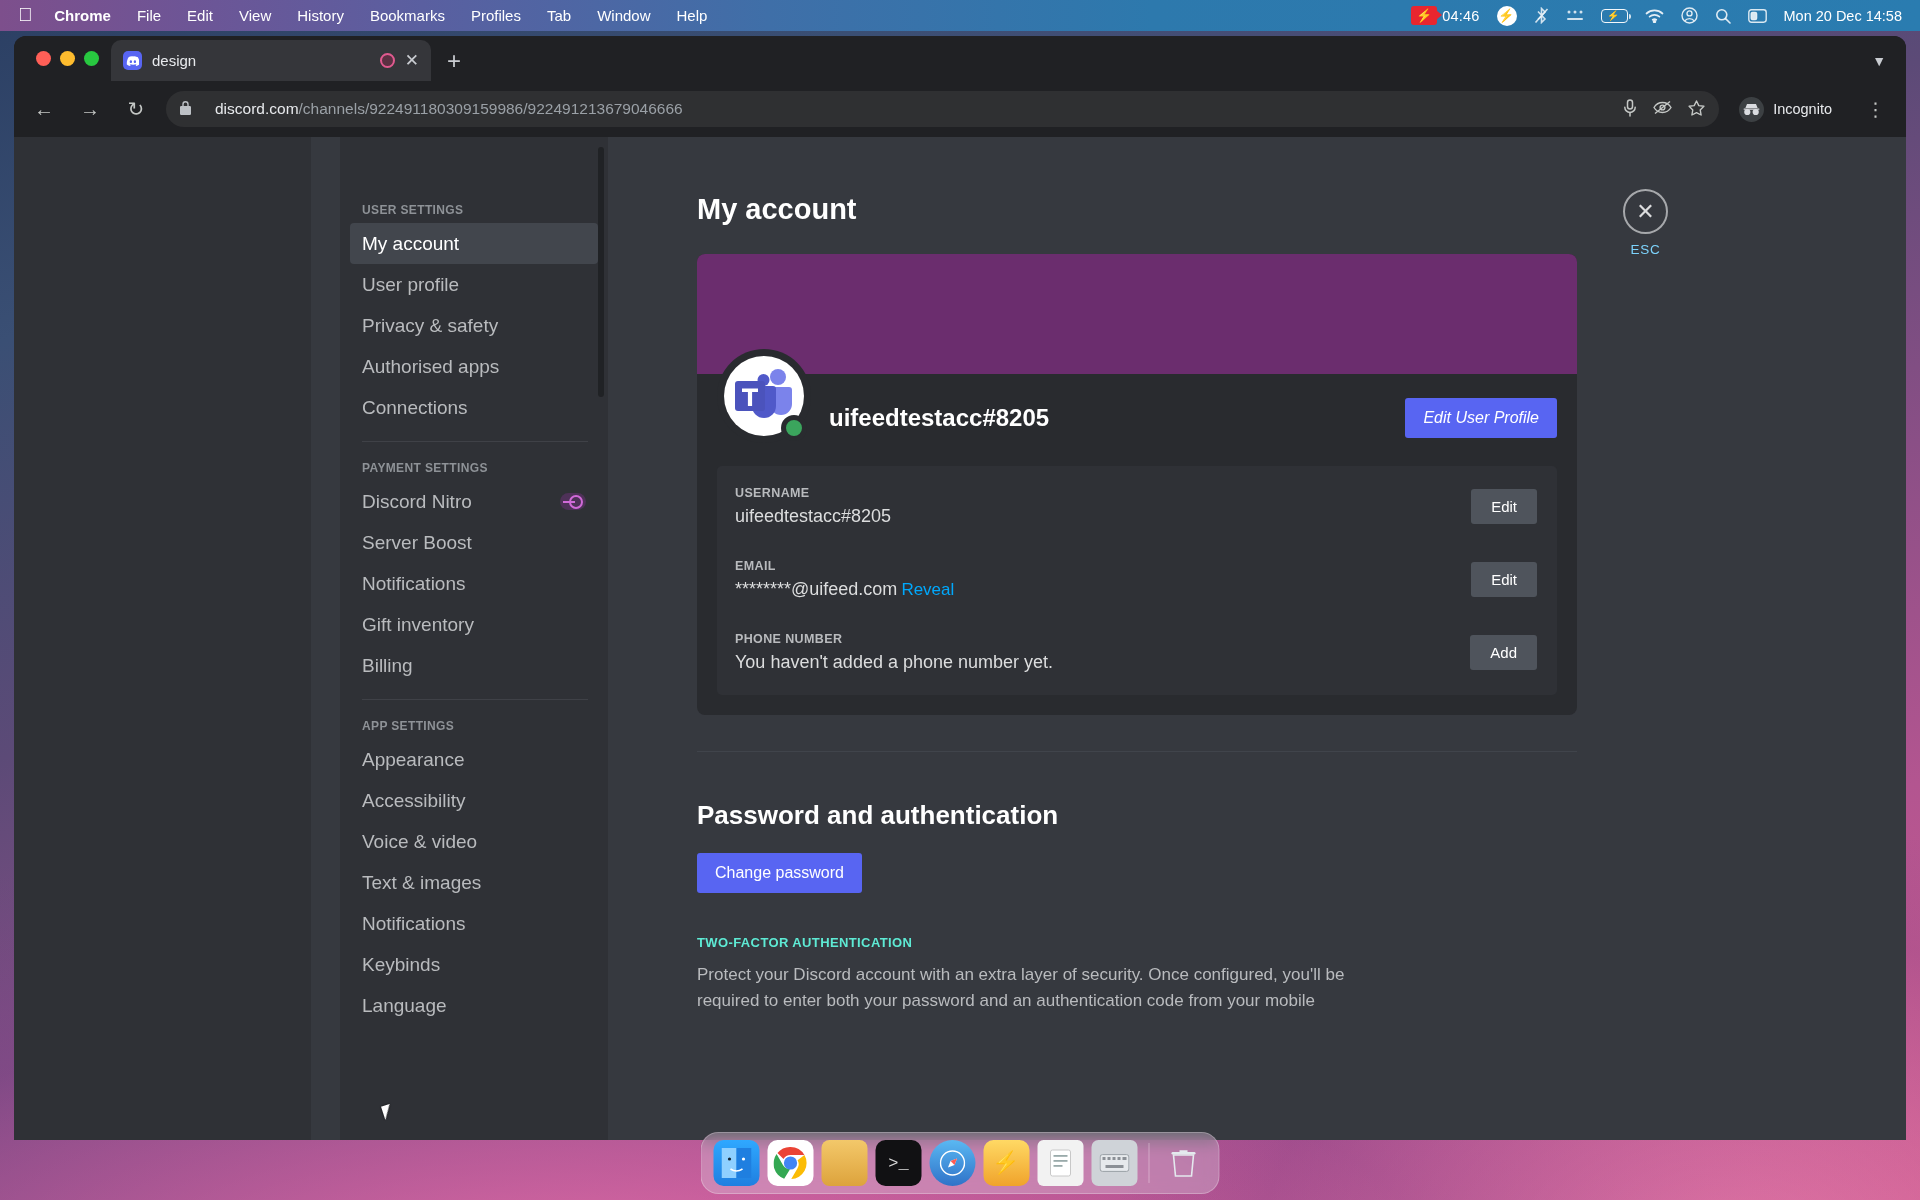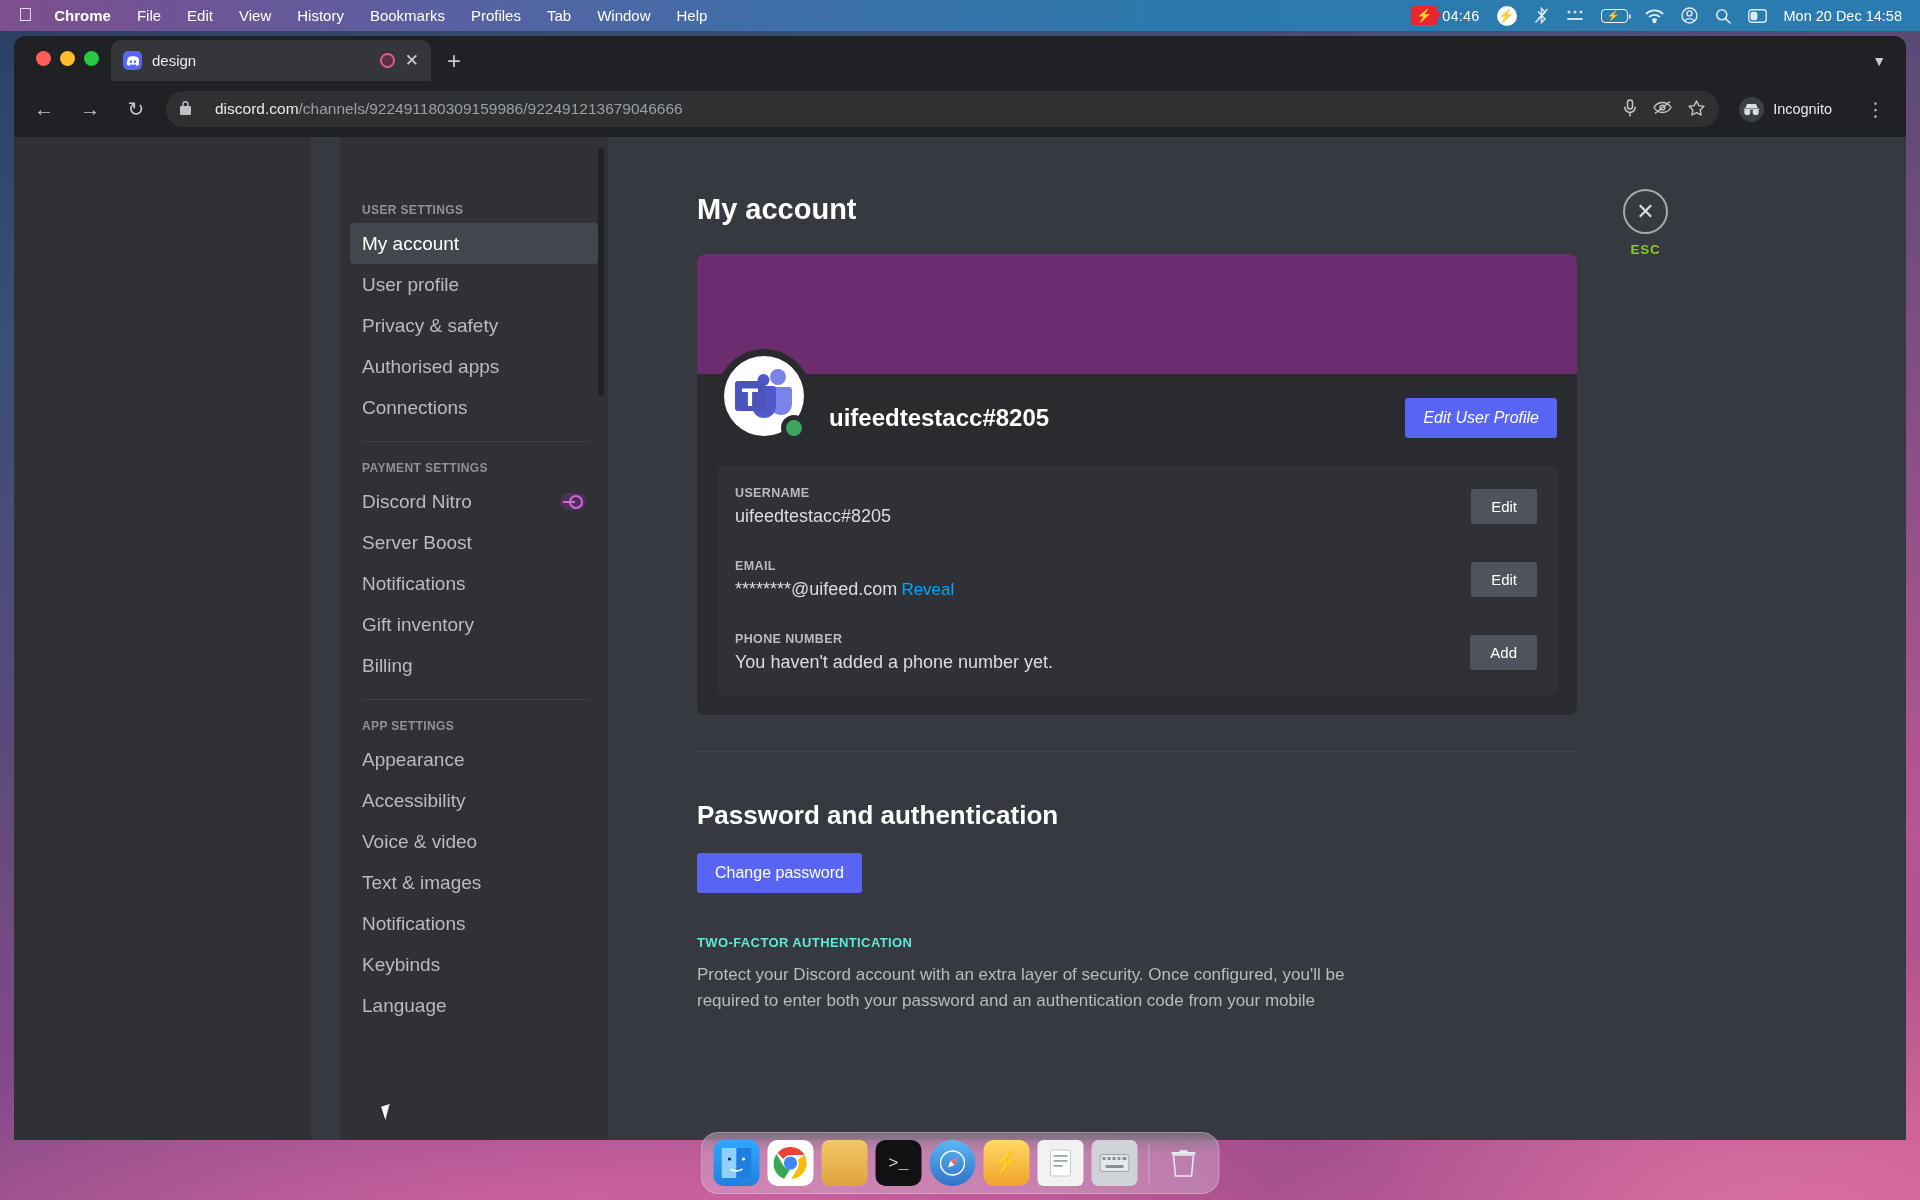--- a/index.html
+++ b/index.html
@@ -201,21 +201,21 @@
   .sub-label { color: #5eead4; font-size: 13px; font-weight: bold; letter-spacing: .03em; margin: 42px 0 12px 0; }
   .sub-text { color: #b9bbbe; font-size: 17px; line-height: 26px; width: 680px; }
 
   .esc-wrap {
     position: absolute; right: 238px; top: 52px; display: flex; flex-direction: column; align-items: center; gap: 8px;
   }
   .esc-circle {
     width: 45px; height: 45px; border-radius: 50%; border: 2.5px solid #a6a8ab;
     display: flex; align-items: center; justify-content: center; color: #dcddde; font-size: 22px;
   }
-  .esc-label { color: #84cc16; font-size: 13.5px; font-weight: bold; letter-spacing: .06em; }
+  .esc-label { color: #7dd3fc; font-size: 13.5px; font-weight: normal; letter-spacing: .06em; }
 
   .scrollbar {
     position: absolute; right: 4px; top: 10px; width: 6px; height: 250px;
     background: #202225; border-radius: 4px;
   }
 
   
   .dock {
     position: absolute; left: 50%; transform: translateX(-50%); bottom: 6px;
     height: 62px; border-radius: 18px;

